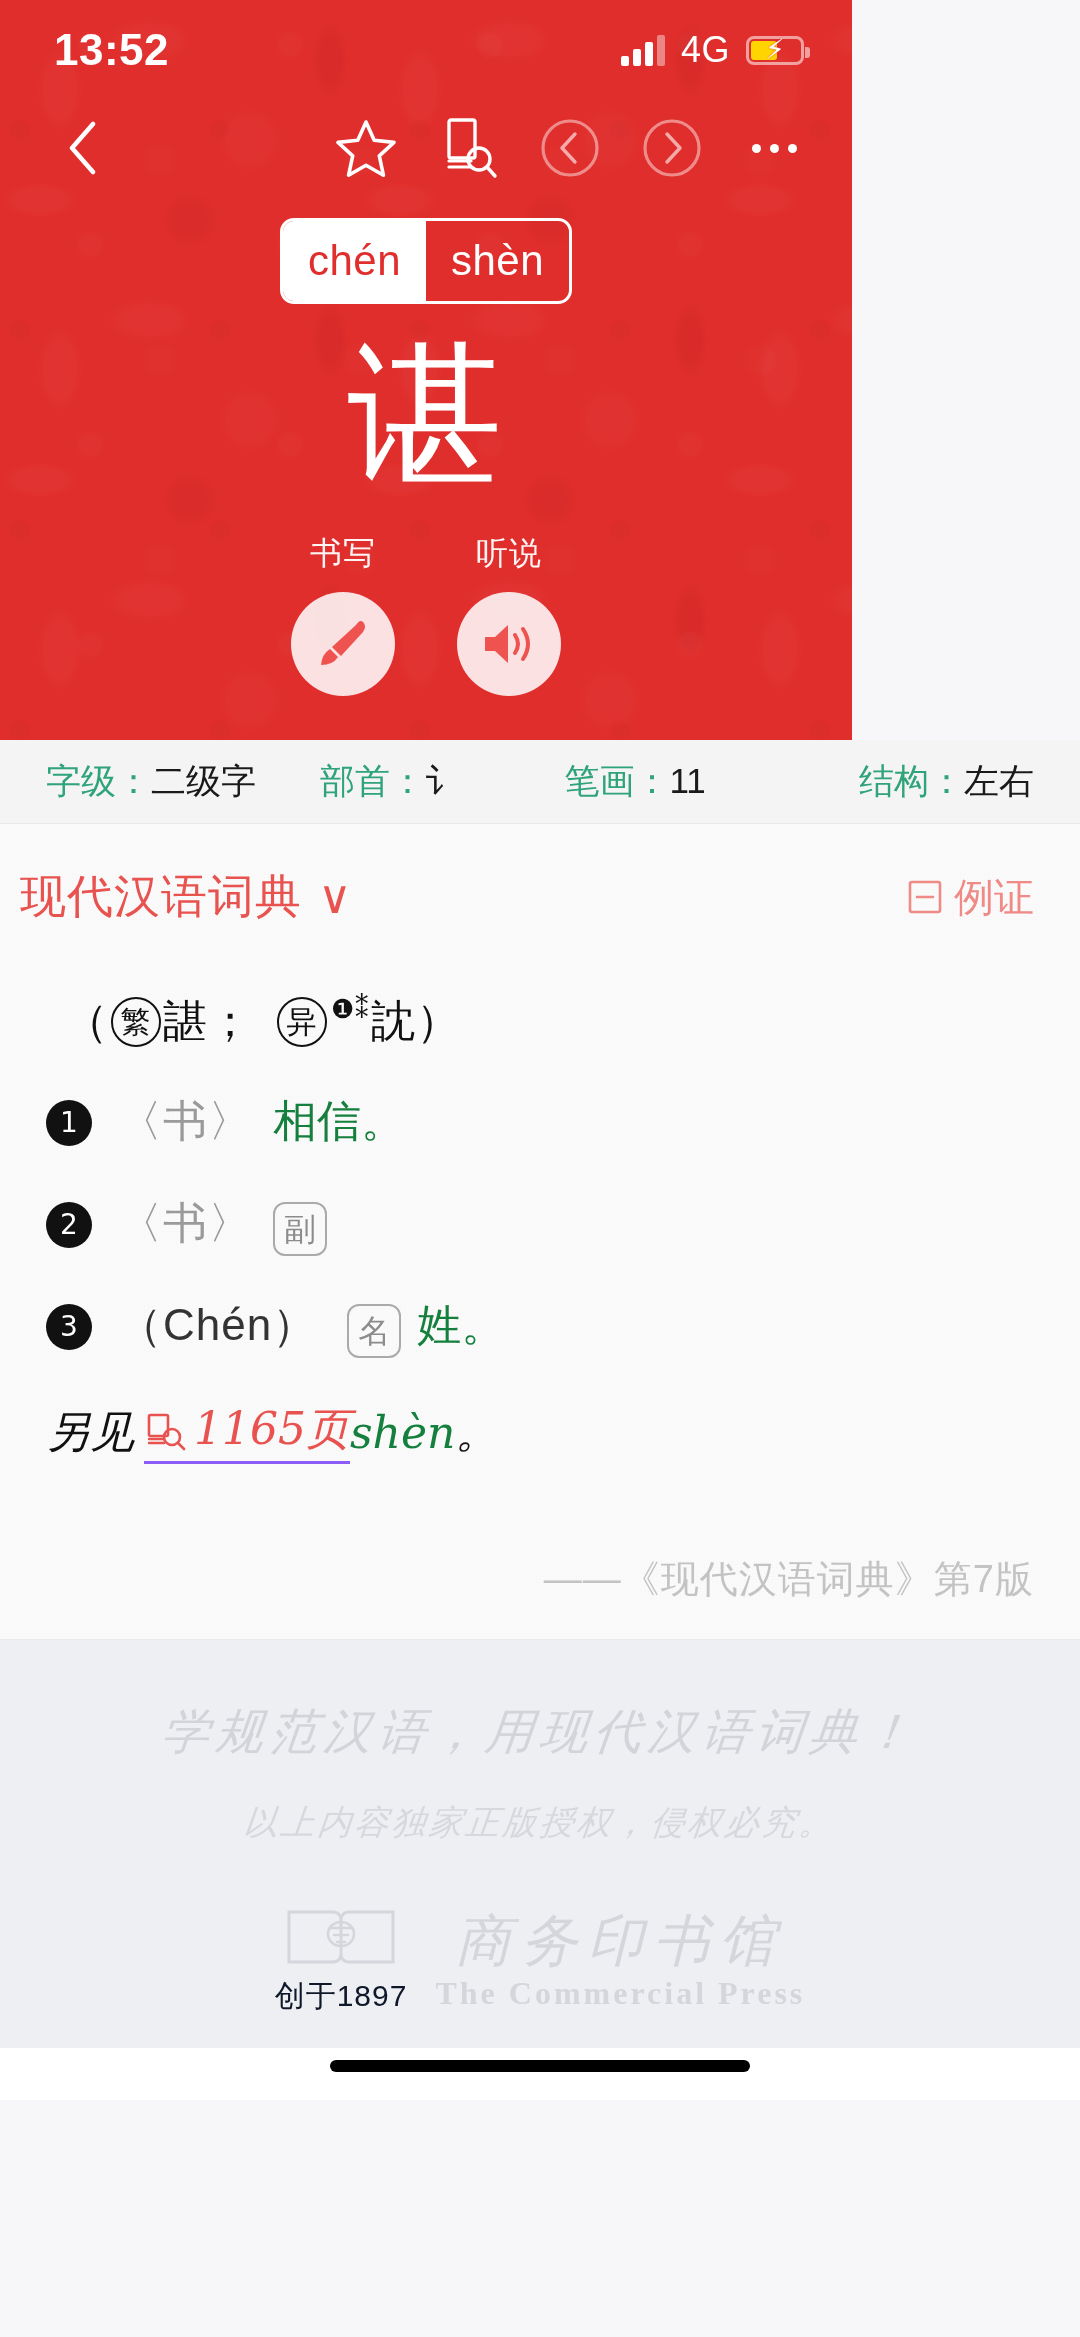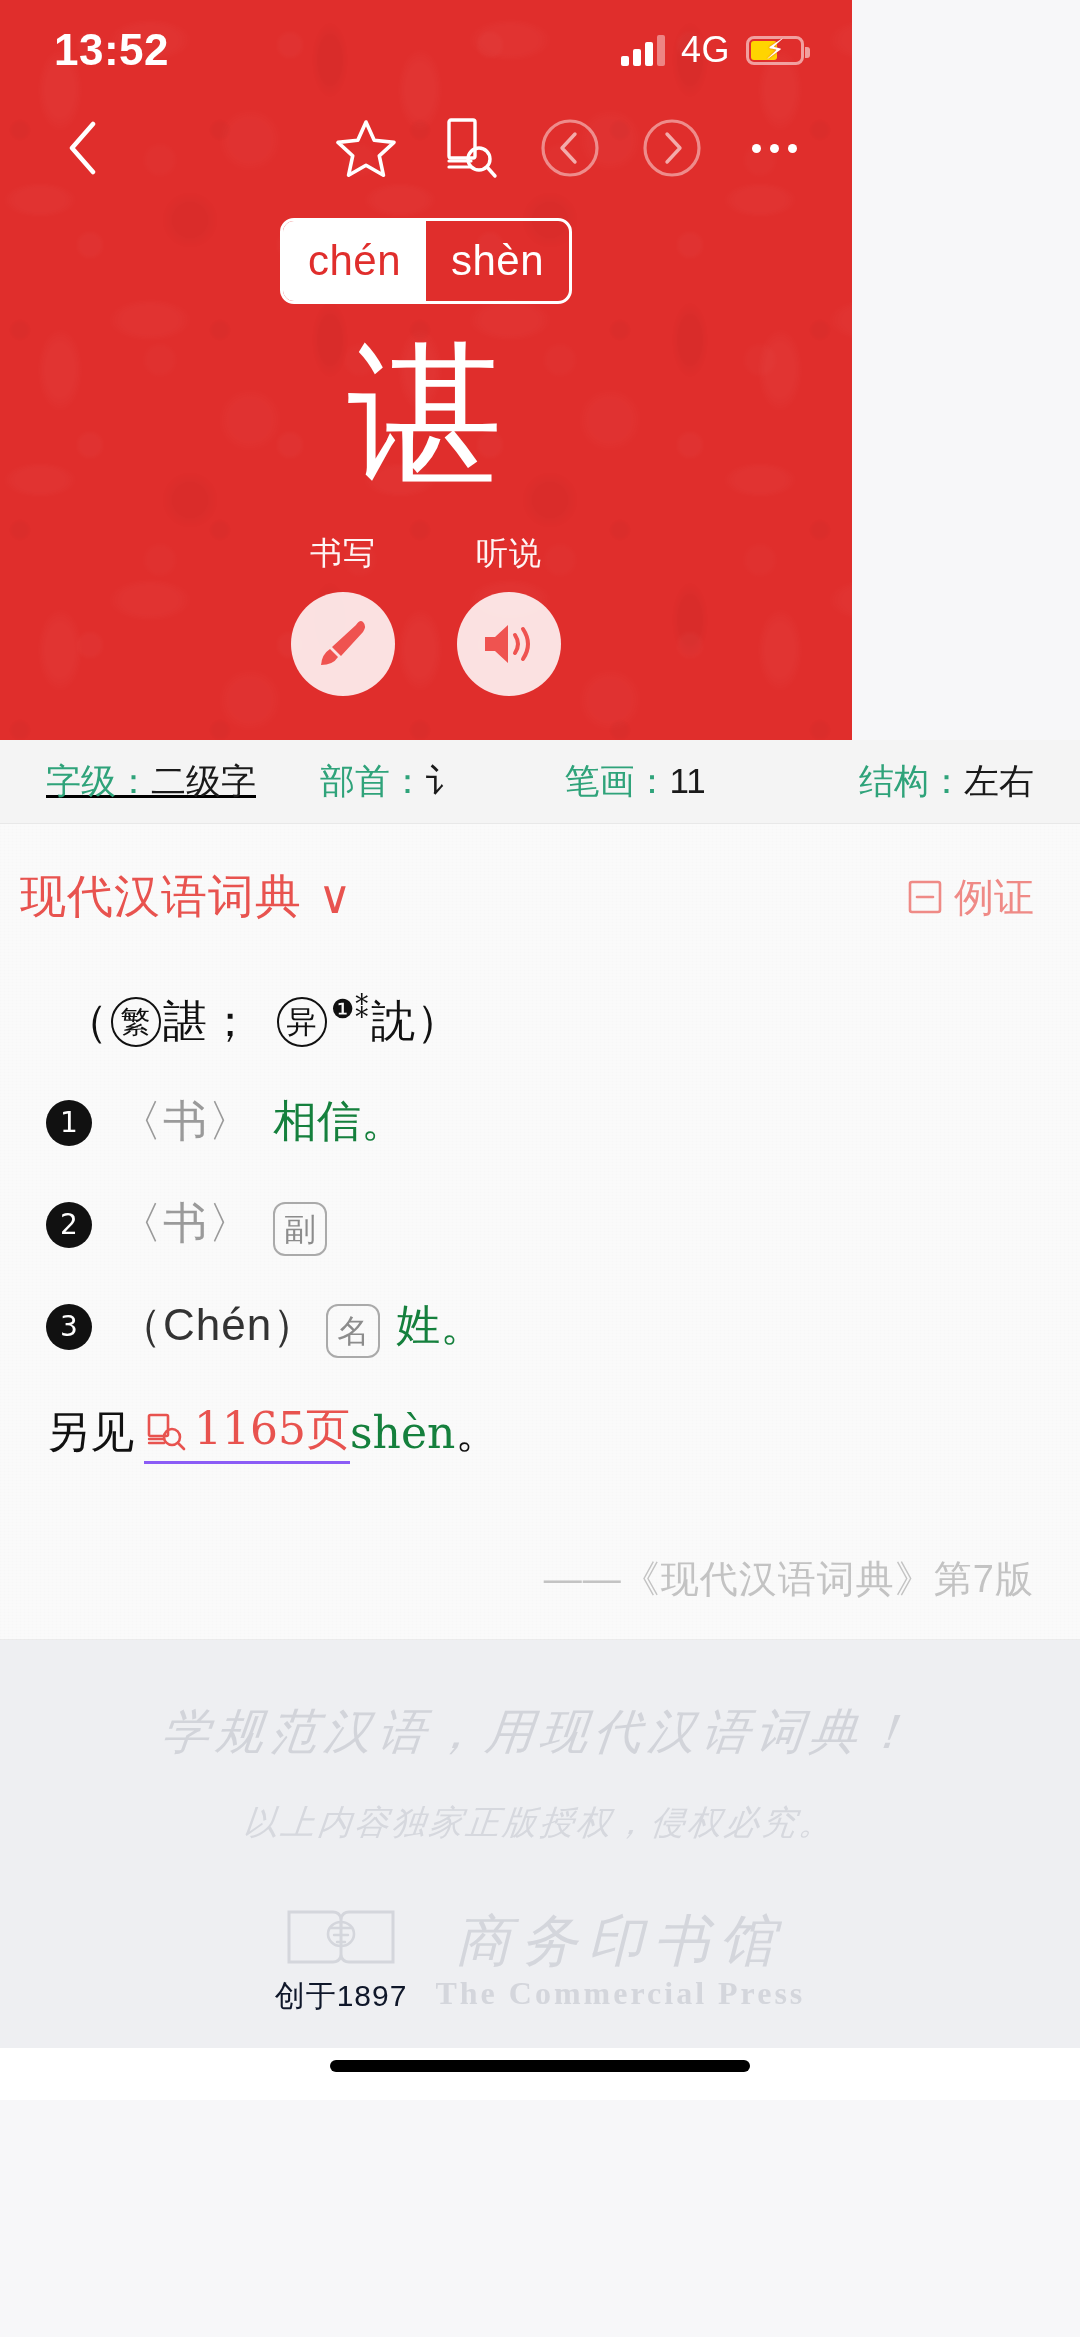--- a/index.html
+++ b/index.html
@@ -209,21 +209,21 @@
     padding: 0 46px;
     border-bottom: 1px solid #e8e8e8;
   }
   .info-item {
     flex: 1;
     font-size: 35px;
     white-space: nowrap;
     display: flex;
     align-items: baseline;
   }
-  .info-item:nth-child(1) { flex: 1.12; text-decoration: underline; }
+  .info-item:nth-child(1) { flex: 1.12; }
   .info-item:nth-child(2) { flex: 1.0; }
   .info-item:nth-child(3) { flex: 1.0; }
   .info-item:nth-child(4) { flex: 0.92; justify-content: flex-end; }
   .info-k { color: #2fa37a; }
   .info-v { color: #1a1a1a; }
 
   
   .content {
     background: #fafafa;
     padding: 0 0 0 0;
@@ -328,30 +328,31 @@
     border-radius: 12px;
     color: #8c8c8c;
     font-size: 32px;
     margin-right: 16px;
     padding: 0 6px;
     position: relative;
     top: 2px;
   }
   .link-blue { color: #15803d; }
   .plain { color: #111; }
-  .pron-paren { color: #333; font-family: "Liberation Sans", sans-serif; letter-spacing: 1px; margin-right: 9px; }
+  .pron-paren { color: #333; font-family: "Liberation Sans", sans-serif; letter-spacing: 1px; margin-right: 30px; }
 
   .seealso {
     margin: 44px 0 0 0;
     font-size: 44px;
     color: #111;
     display: flex;
     align-items: center;
     font-family: "DejaVu Serif", "Liberation Serif", serif;
     flex-wrap: wrap;
+    font-style: italic;
   }
   .seealso-link {
     display: inline-flex;
     align-items: center;
     color: #e8534f;
     border-bottom: 3px solid #8b5cf6;
     padding-bottom: 2px;
     margin-left: 10px;
     cursor: pointer;
   }

